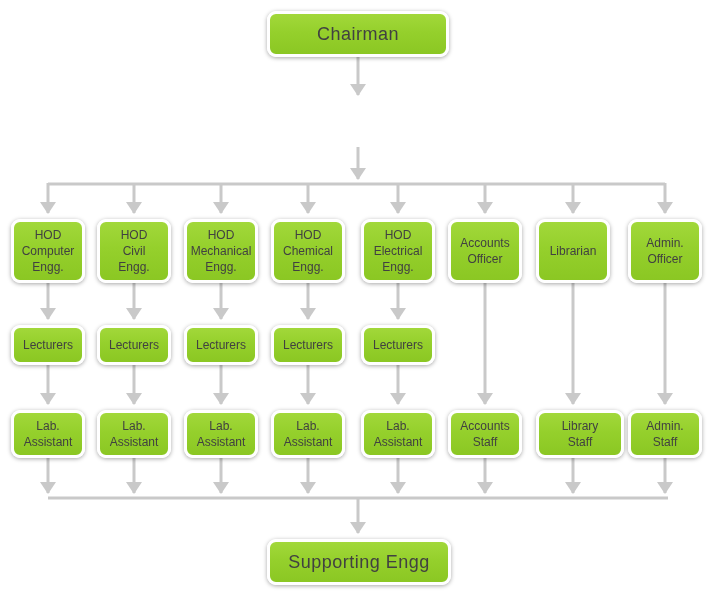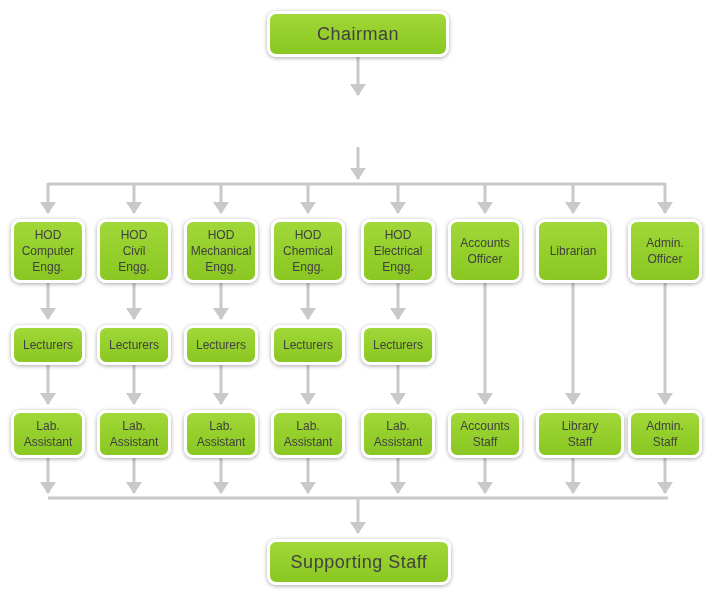--- a/index.html
+++ b/index.html
@@ -146,15 +146,15 @@
 Assistant</div>
   <div class="node small" style="left:361px;top:410px;width:74px;height:48px">Lab.
 Assistant</div>
   <div class="node small" style="left:448px;top:410px;width:74px;height:48px">Accounts
 Staff</div>
   <div class="node small" style="left:536px;top:410px;width:88px;height:48px">Library
 Staff</div>
   <div class="node small" style="left:628px;top:410px;width:74px;height:48px">Admin.
 Staff</div>
 
-  <div class="node big" style="left:267px;top:539px;width:184px;height:46px">Supporting Staff</div>
+  <div class="node big" style="left:267px;top:539px;width:184px;height:46px">Supporting Engg</div>
 
 </div>
 
 </body></html>

